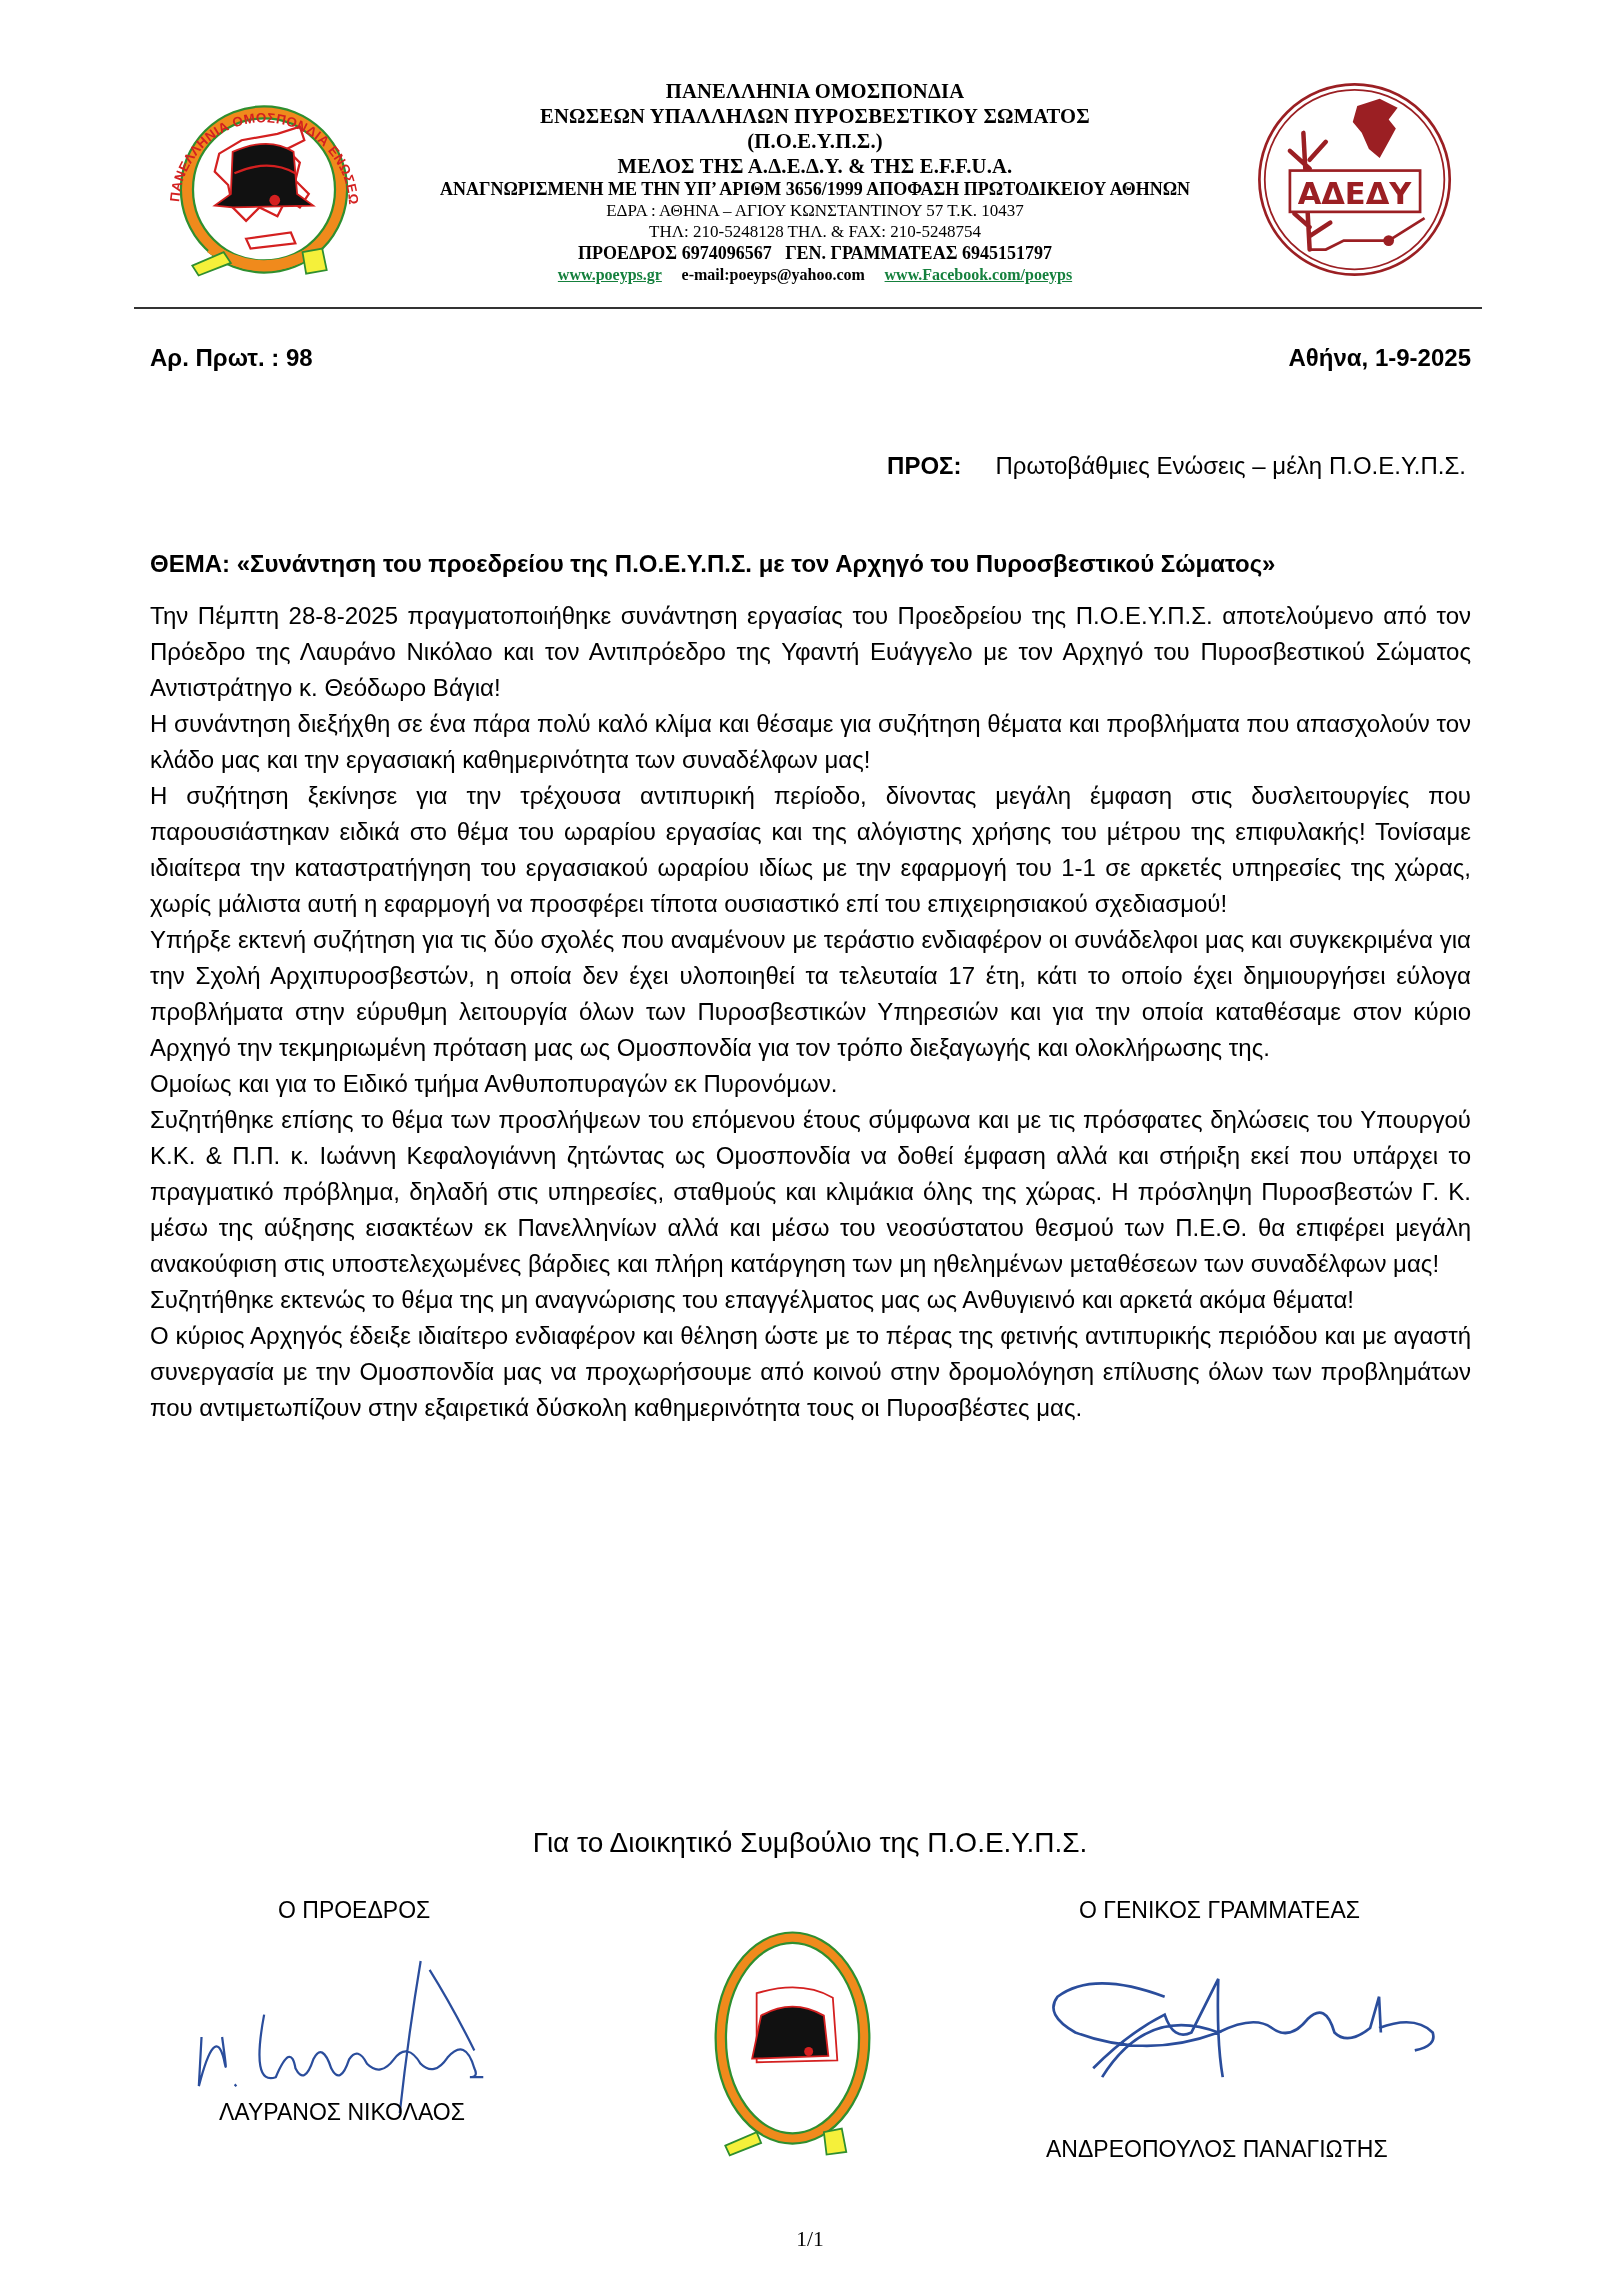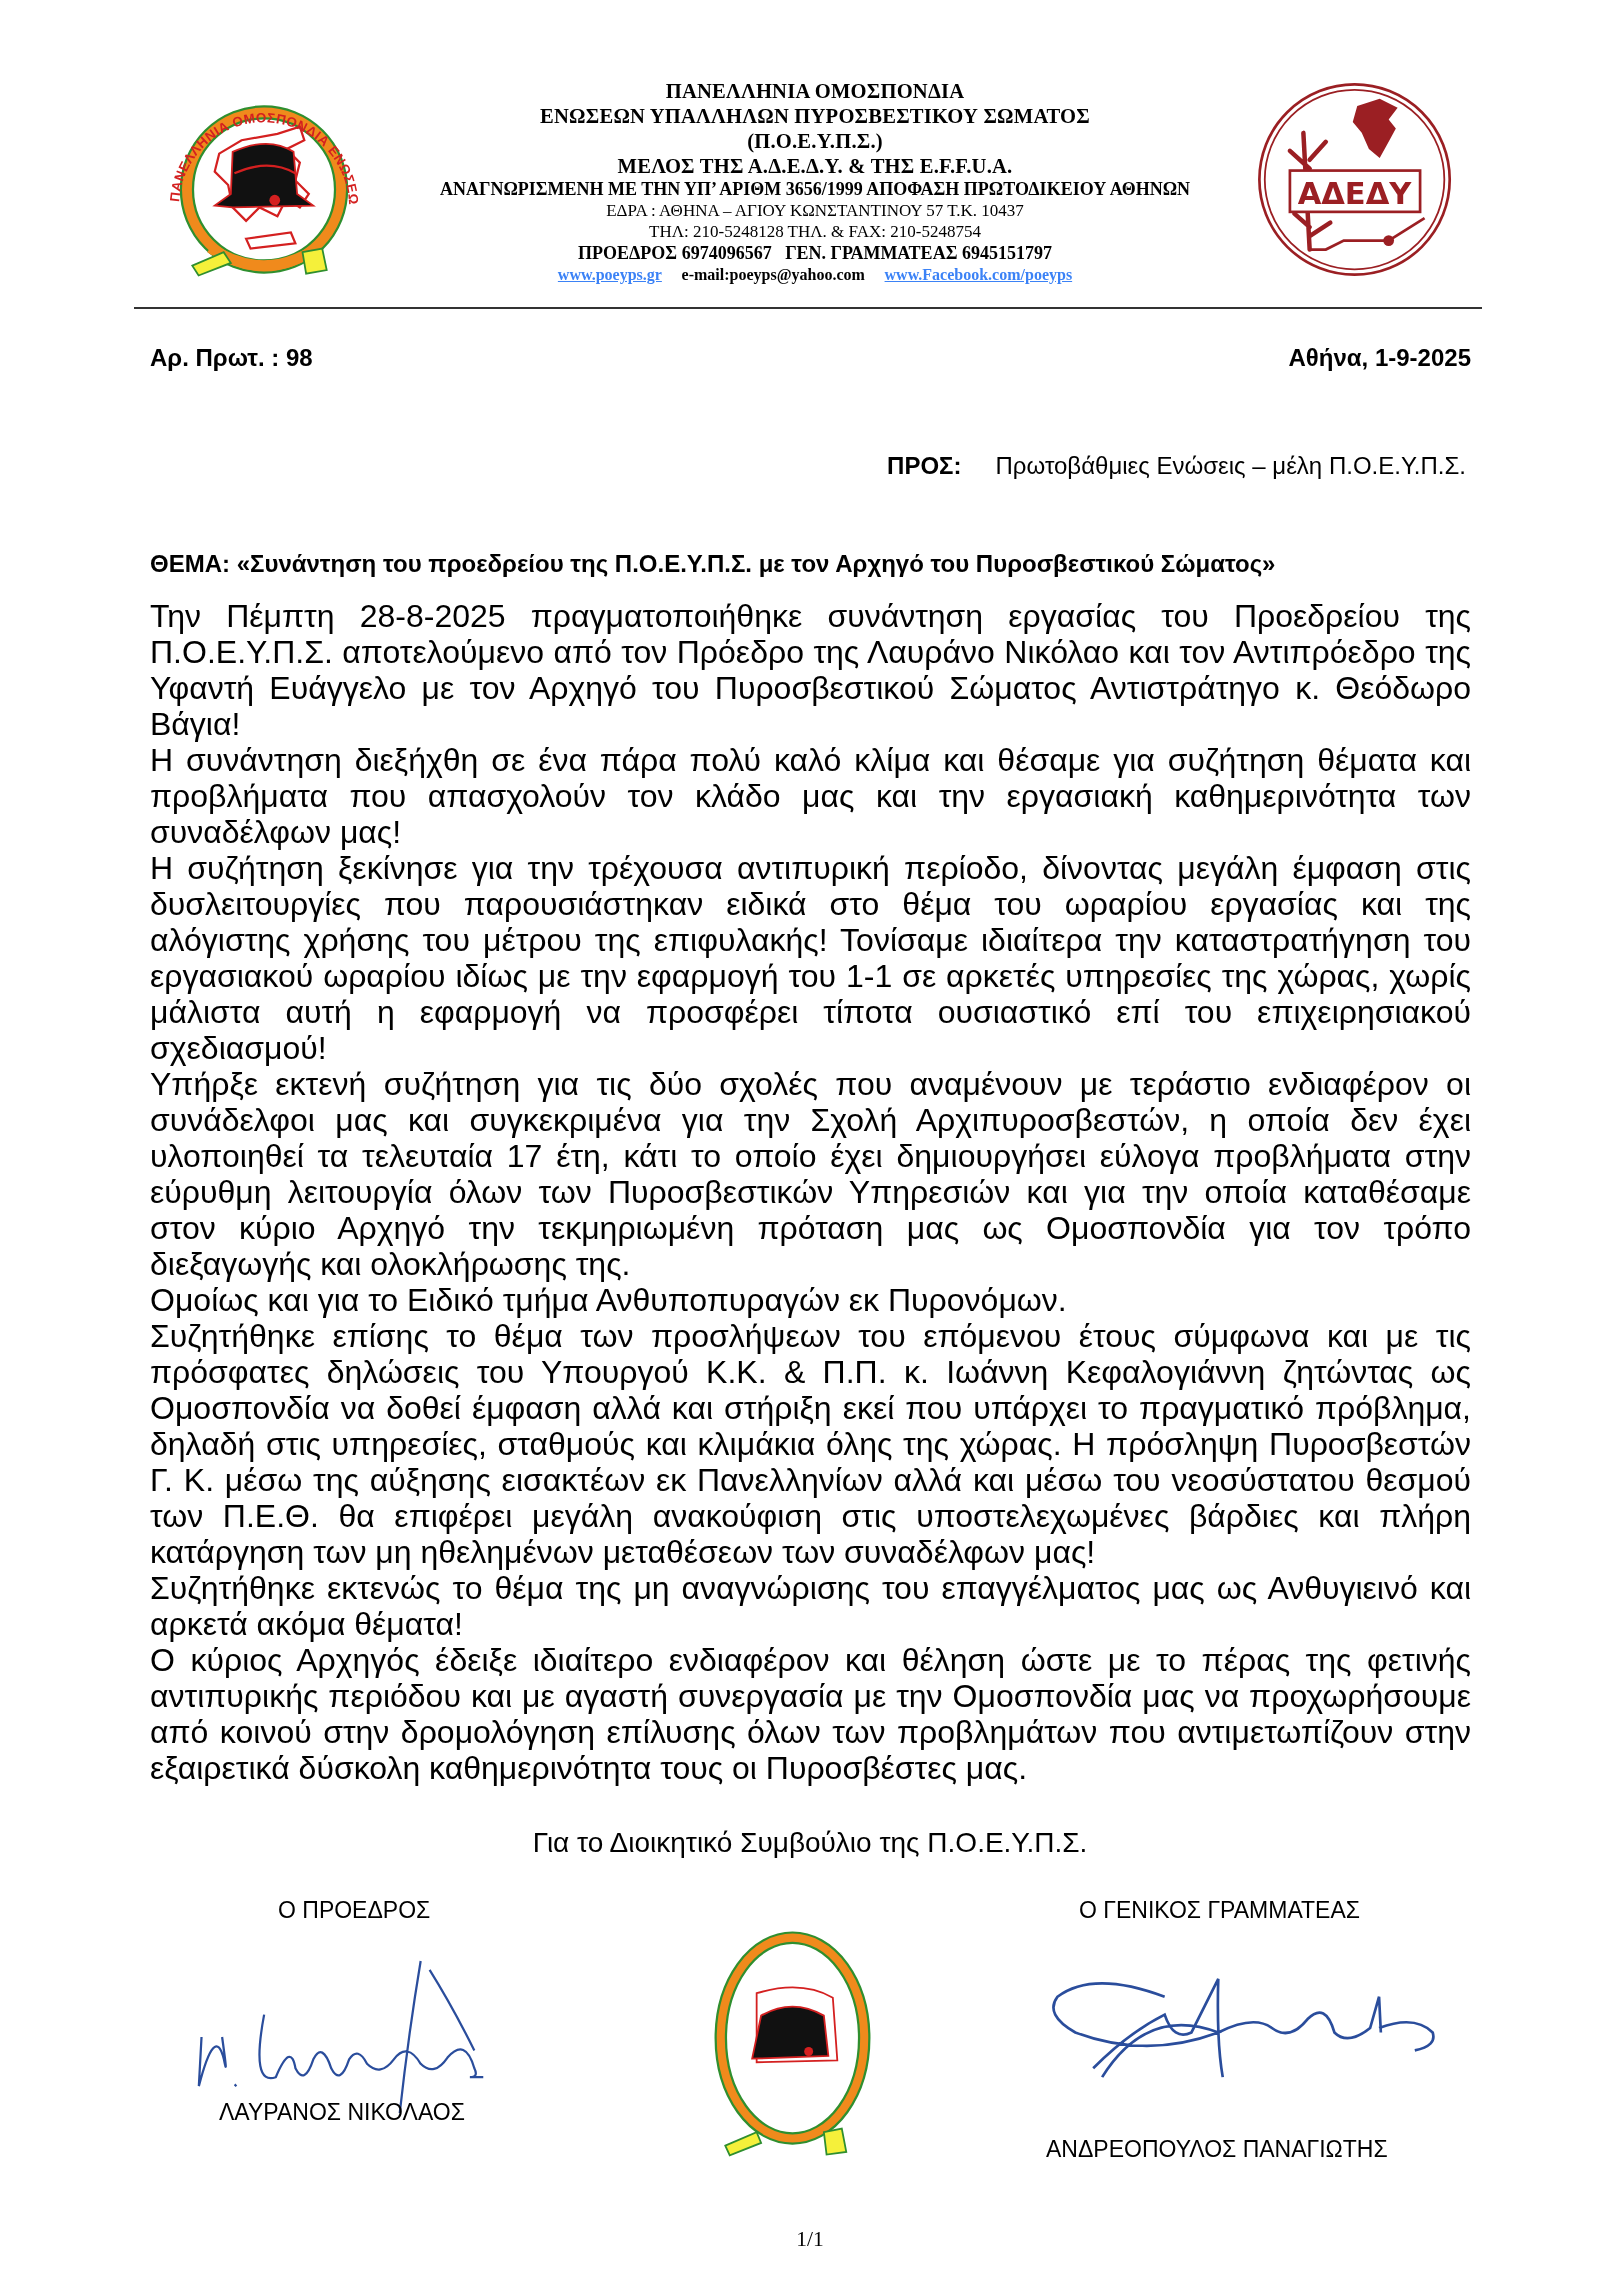--- a/index.html
+++ b/index.html
@@ -9,33 +9,33 @@
 
   
   .logo-left { position: absolute; left: 143px; top: 73px; width: 242px; height: 224px; }
   .logo-right { position: absolute; left: 1254px; top: 79px; width: 202px; height: 202px; }
   .letterhead { position: absolute; left: 376px; top: 79px; width: 878px; text-align: center; line-height: 1.22; }
   .lh-line { display: block; white-space: nowrap; }
   .lh-title { font-weight: bold; font-size: 20.6px; letter-spacing: 0.2px; }
   .lh-bold { font-weight: bold; font-size: 18px; }
   .lh-reg { font-size: 17px; }
   .lh-links { font-weight: bold; font-size: 16px; }
-  .lh-links a { color: #3b82f6; text-decoration: underline; }
+  .lh-links a { color: #15803d; text-decoration: underline; }
   .lh-links .gap { display: inline-block; width: 19.7px; }
   .header-rule { position: absolute; left: 134px; top: 307px; width: 1348px; height: 1.8px; background: #333; }
 
   
   .ref { position: absolute; left: 150px; top: 344px; font-size: 24px; font-weight: bold; }
   .date { position: absolute; right: 149px; top: 344px; font-size: 24px; font-weight: bold; }
   .to { position: absolute; right: 154px; top: 452px; font-size: 24px; white-space: nowrap; }
   .to .to-label { font-weight: bold; margin-right: 34px; }
   .subject { position: absolute; left: 150px; top: 514px; font-size: 24px; font-weight: bold; white-space: nowrap; margin-top: 36px; }
 
   
-  .body { position: absolute; left: 150px; top: 598px; width: 1321px; font-size: 32px; line-height: 36px; text-align: justify; }
+  .body { position: absolute; left: 150px; top: 598px; width: 1321px; font-size: 24px; line-height: 36px; text-align: justify; }
   .body p { margin: 0; }
 
   .signoff { position: absolute; left: 0; width: 1620px; top: 1827px; text-align: center; font-size: 28px; }
   .sig-title-left { position: absolute; left: 278px; top: 1897px; font-size: 23px; }
   .sig-title-right { position: absolute; left: 1079px; top: 1897px; font-size: 23px; }
   .sig-name-left { position: absolute; left: 219px; top: 2099px; font-size: 23px; }
   .sig-name-right { position: absolute; left: 1046px; top: 2099px; font-size: 23px; margin-top: 37px; }
   .signature-left { position: absolute; left: 179px; top: 1952px; width: 376px; height: 161px; }
   .signature-right { position: absolute; left: 1039px; top: 1961px; width: 430px; height: 134px; }
   .stamp { position: absolute; left: 667px; top: 1926px; width: 251px; height: 242px; }

